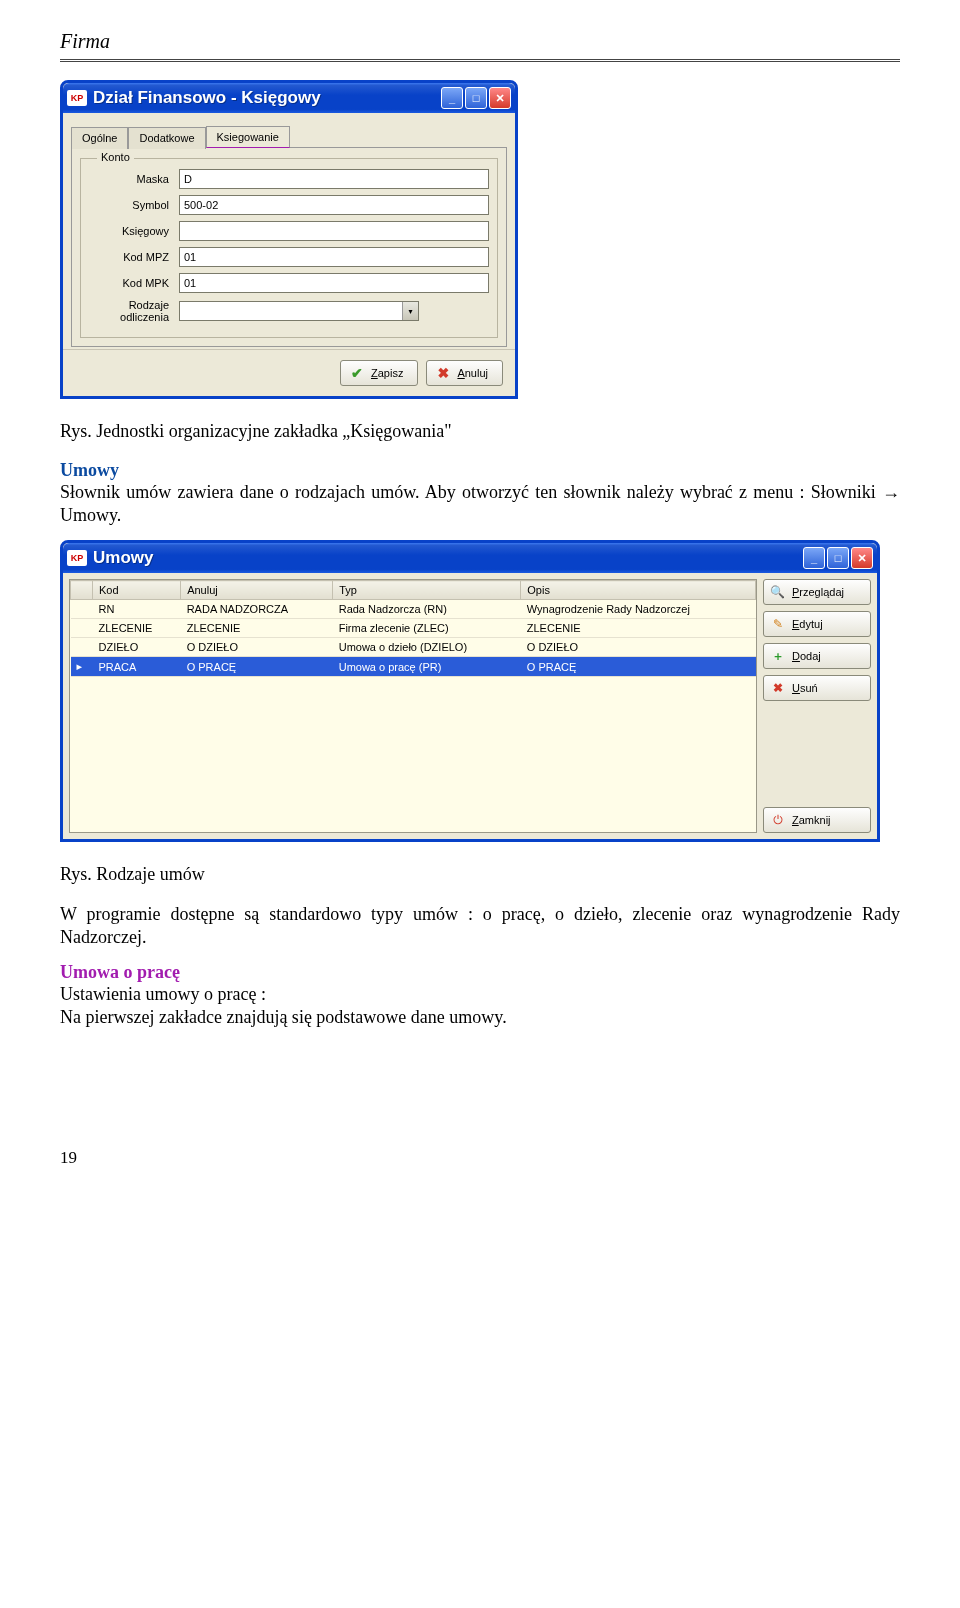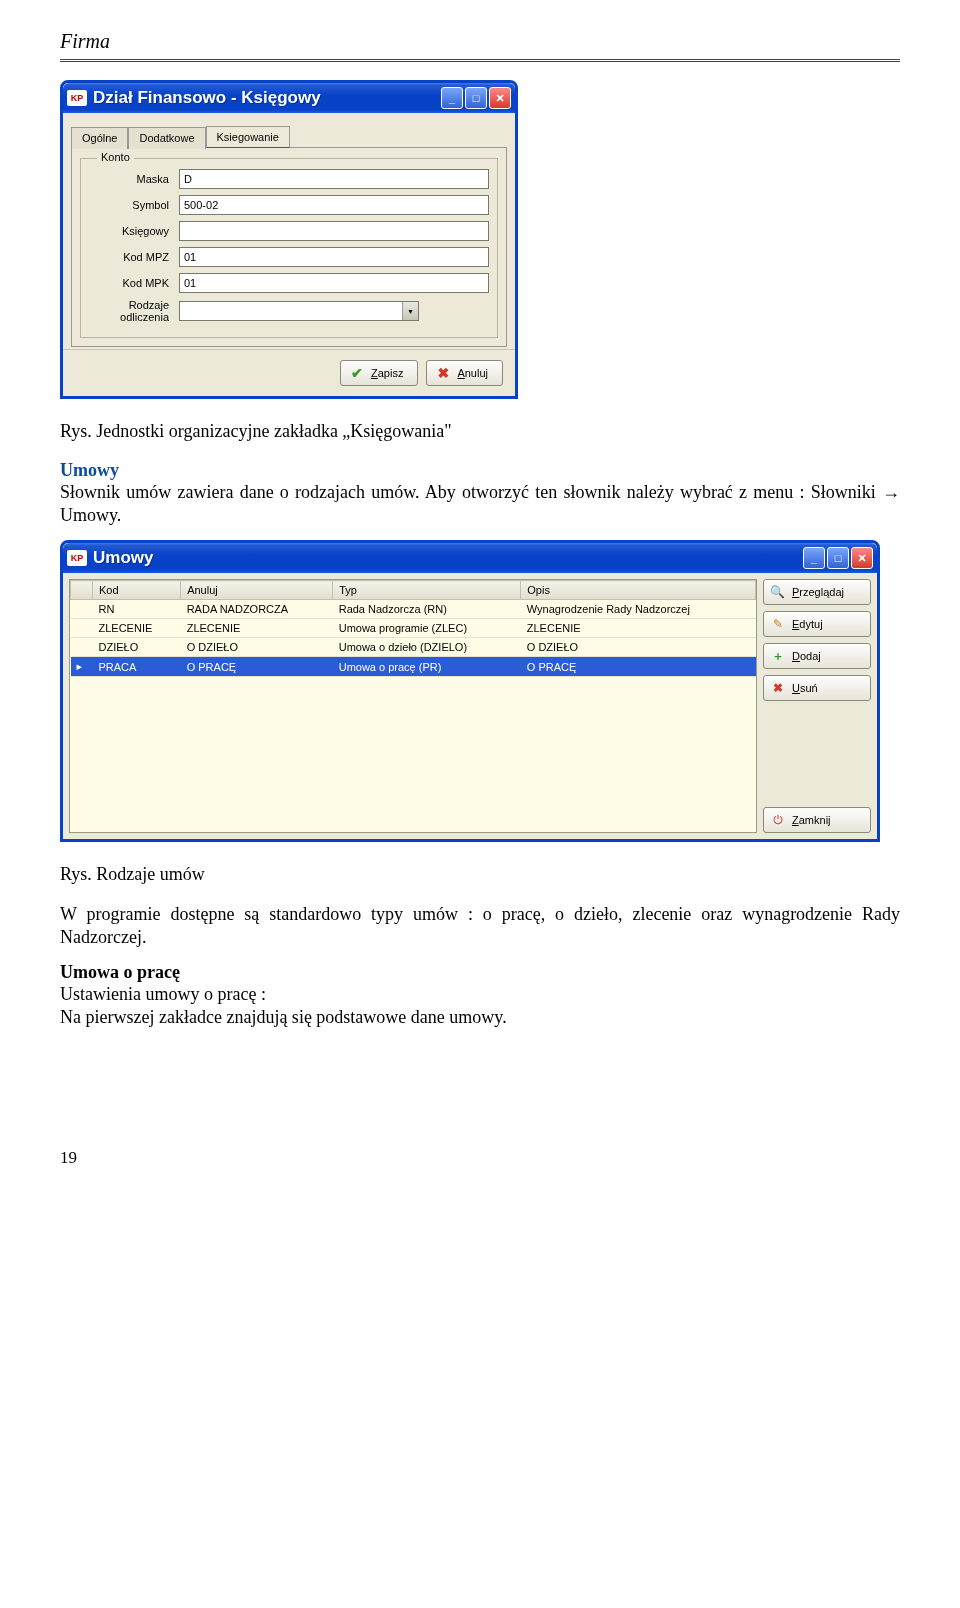--- a/index.html
+++ b/index.html
@@ -178,21 +178,21 @@
               <td><span class="rowmark"></span></td>
               <td>RN</td>
               <td>RADA NADZORCZA</td>
               <td>Rada Nadzorcza (RN)</td>
               <td>Wynagrodzenie Rady Nadzorczej</td>
             </tr>
             <tr>
               <td><span class="rowmark"></span></td>
               <td>ZLECENIE</td>
               <td>ZLECENIE</td>
-              <td>Umowa programie (ZLEC)</td>
+              <td>Firma zlecenie (ZLEC)</td>
               <td>ZLECENIE</td>
             </tr>
             <tr>
               <td><span class="rowmark"></span></td>
               <td>DZIEŁO</td>
               <td>O DZIEŁO</td>
               <td>Umowa o dzieło (DZIELO)</td>
               <td>O DZIEŁO</td>
             </tr>
             <tr class="selected">
@@ -229,17 +229,17 @@
         <span class="underline-first">Zamknij</span>
       </button>
     </div>
   </div>
 </div>
 
 <div class="caption">Rys. Rodzaje umów</div>
 
 <div class="body-text">W programie dostępne są standardowo typy umów : o pracę, o dzieło, zlecenie oraz wynagrodzenie Rady Nadzorczej.</div>
 
-<div class="section-title" style="color:#000000">Umowa o pracę</div>
+<div class="section-title" style="color:#a21caf">Umowa o pracę</div>
 <div class="body-text" style="white-space:pre-line">Ustawienia umowy o pracę :
 Na pierwszej zakładce znajdują się podstawowe dane umowy.</div>
 
 <div class="pagenum">19</div>
 
 </body></html>

